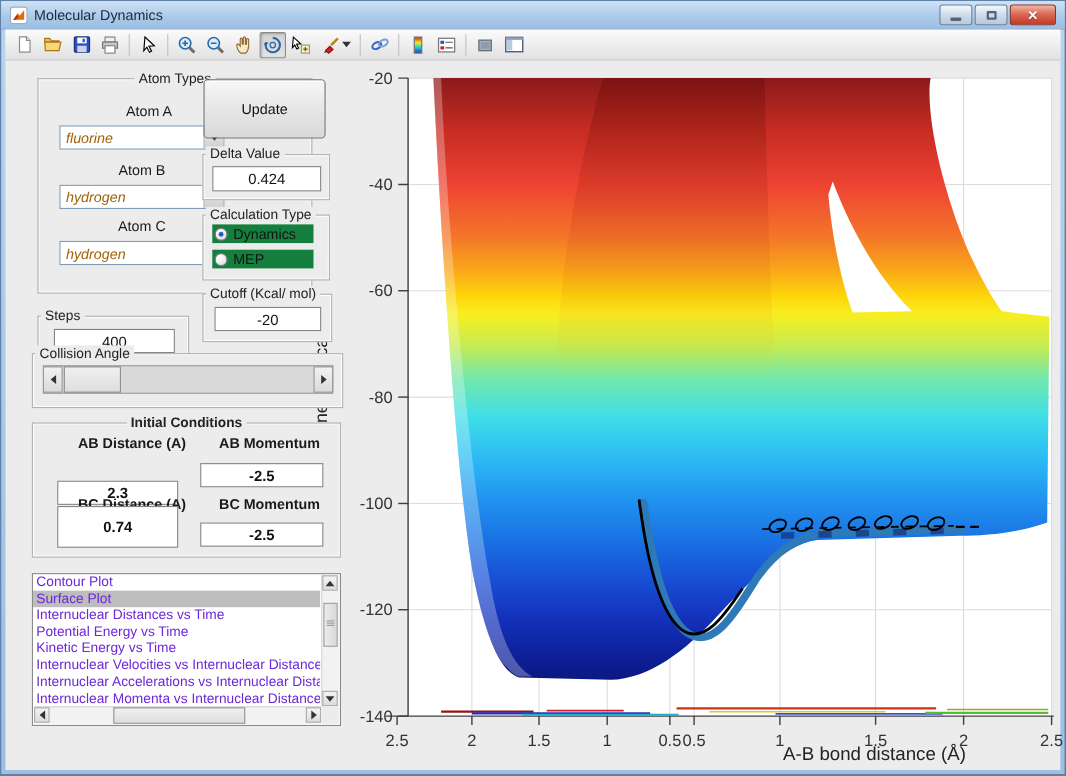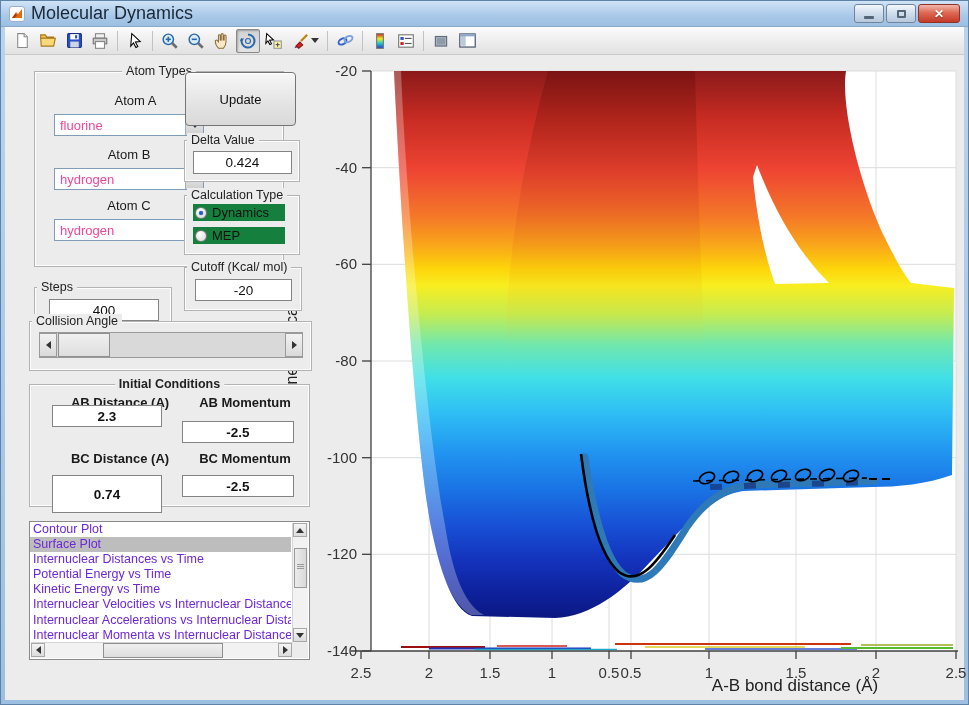--- a/index.html
+++ b/index.html
@@ -2,21 +2,21 @@
 <html><head>
 <meta charset="utf-8">
 <style>
   html,body{margin:0;padding:0;background:#555;}
   *{box-sizing:border-box;font-family:"Liberation Sans",sans-serif;}
   .window{position:relative;width:969px;height:705px;background:linear-gradient(#b9d4ef,#9dbfe2);overflow:hidden;border:1px solid #5e82a8;}
   .titlebar{position:absolute;top:0;left:0;right:0;height:26px;display:flex;align-items:center;
     background:linear-gradient(#cfe3f6,#a9c8e8 60%,#9cbfe2);border-bottom:1px solid #89a9cb;}
   .appicon{width:16px;height:16px;margin:0 6px 0 8px;background:#fff;border:1px solid #9ab0c8;border-radius:3px;position:relative;}
   .appicon svg{position:absolute;top:1px;left:1px;}
-  .title-text{font-size:18px;color:#1b2838;}
+  .title-text{font-size:13px;color:#1b2838;}
   .winbtns{position:absolute;right:8px;top:3px;display:flex;gap:2px;}
   .wbtn{width:30px;height:19px;border-radius:3px;border:1px solid #70859c;display:flex;align-items:center;justify-content:center;
     background:linear-gradient(#f3f8fd,#cfdceb 50%,#b7c9dd);}
   .wbtn.close{background:linear-gradient(#f2b6ab,#dd6a55 45%,#c43a27);border-color:#8e3326;width:42px;}
   .glyph-min{width:10px;height:3px;background:#54657a;border-radius:1px;margin-top:8px;}
   .glyph-max{width:9px;height:8px;border:2px solid #54657a;border-radius:1px;}
   .glyph-x{color:#fff;font-weight:bold;font-size:12px;text-shadow:0 1px 1px #7c241a;}
   .main{position:absolute;top:26px;left:4px;right:4px;bottom:4px;background:#ececec;}
   .toolbar{height:28px;background:linear-gradient(#fbfbfb,#e9e9e9 70%,#e2e2e2);border-bottom:1px solid #c9c9c9;
     display:flex;align-items:center;padding-left:4px;}
@@ -26,21 +26,21 @@
   .ddcaret{width:0;height:0;border-left:4px solid transparent;border-right:4px solid transparent;border-top:5px solid #333;margin-left:1px;}
   .content{position:relative;height:647px;}
   
   .gpanel{position:absolute;border:1px solid #b3b3b3;box-shadow:inset 1px 1px 0 #fdfdfd, inset -1px -1px 0 #fdfdfd;background:#ececec;}
   .gtitle{position:absolute;top:-8px;left:8px;background:#ececec;padding:0 4px;font-size:12.5px;color:#222;white-space:nowrap;}
   .gtitle.center{left:50%;transform:translateX(-50%);}
   .plabel{position:absolute;font-size:13px;color:#1a1a1a;text-align:center;white-space:nowrap;}
   .field{position:absolute;background:#fff;border:1px solid #848484;font-size:13.5px;color:#111;
     display:flex;align-items:center;justify-content:center;}
   .dd{position:absolute;height:22px;background:#fff;border:1px solid #7f9db9;display:flex;}
-  .ddval{flex:1;font-size:13px;color:#ec4899;padding:3px 0 0 5px;}
+  .ddval{flex:1;font-size:13px;color:#a16207;padding:3px 0 0 5px;font-style:italic;}
   .ddbtn{width:18px;border-left:1px solid #9ab0c4;background:linear-gradient(#f4f4f4,#dcdcdc 60%,#cfcfcf);
     display:flex;align-items:center;justify-content:center;}
   .btn{position:absolute;border:1px solid #747474;border-radius:4px;font-size:13px;color:#111;
     background:linear-gradient(#f7f7f7,#e8e8e8 45%,#d9d9d9);display:flex;align-items:center;justify-content:center;
     box-shadow:inset 0 1px 0 #fff;}
   .radio-row{position:absolute;display:flex;align-items:center;gap:5px;background:#15803d;padding:1px 4px 1px 2px;}
   .rb{width:12px;height:12px;border-radius:50%;border:1px solid #7a7a7a;background:radial-gradient(circle at 35% 30%,#ffffff,#d8d8d8);position:relative;}
   .rb.sel::after{content:'';position:absolute;left:3px;top:3px;width:4px;height:4px;border-radius:50%;background:#1f5fc4;box-shadow:0 0 1px #1f5fc4;}
   .rlabel{font-size:13px;color:#111;}
   
@@ -429,25 +429,25 @@
           <div class="sbtn" style="right:-1px;">
               <span class="tri-r"></span>
             </div>
         </div>
       </div>
 
       <div class="gpanel" style="left:24px;top:329px;width:281px;height:123px;font-weight:bold;">
         <span class="gtitle center">Initial Conditions</span>
         <span class="plabel" style="left:20px;top:10px;width:140px;">AB Distance (A)</span>
         <span class="plabel" style="left:160px;top:10px;width:110px;">AB Momentum</span>
-        <div class="field" style="left:22px;top:20px;width:110px;height:22px;">2.3</div>
+        <div class="field" style="left:22px;top:52px;width:110px;height:22px;">2.3</div>
         <div class="field" style="left:152px;top:36px;width:112px;height:22px;">-2.5</div>
         <span class="plabel" style="left:20px;top:66px;width:140px;">BC Distance (A)</span>
         <span class="plabel" style="left:160px;top:66px;width:110px;">BC Momentum</span>
-        <div class="field" style="left:22px;top:90px;width:110px;height:38px;">0.74</div>
+        <div class="field" style="left:22px;top:75px;width:110px;height:38px;">0.74</div>
         <div class="field" style="left:152px;top:90px;width:112px;height:22px;">-2.5</div>
       </div>
 
       <div class="listbox" style="left:24px;top:466px;width:281px;height:139px;">
         <div class="lrow">Contour Plot</div>
         <div class="lrow sel">Surface Plot</div>
         <div class="lrow">Internuclear Distances vs Time</div>
         <div class="lrow">Potential Energy vs Time</div>
         <div class="lrow">Kinetic Energy vs Time</div>
         <div class="lrow">Internuclear Velocities vs Internuclear Distance</div>

